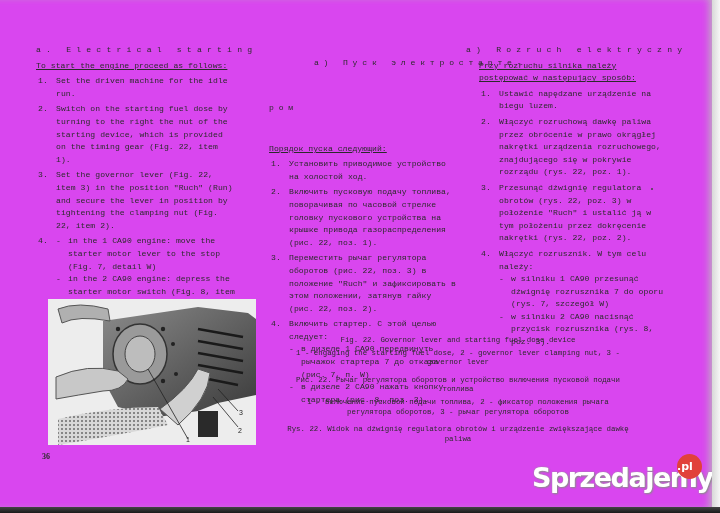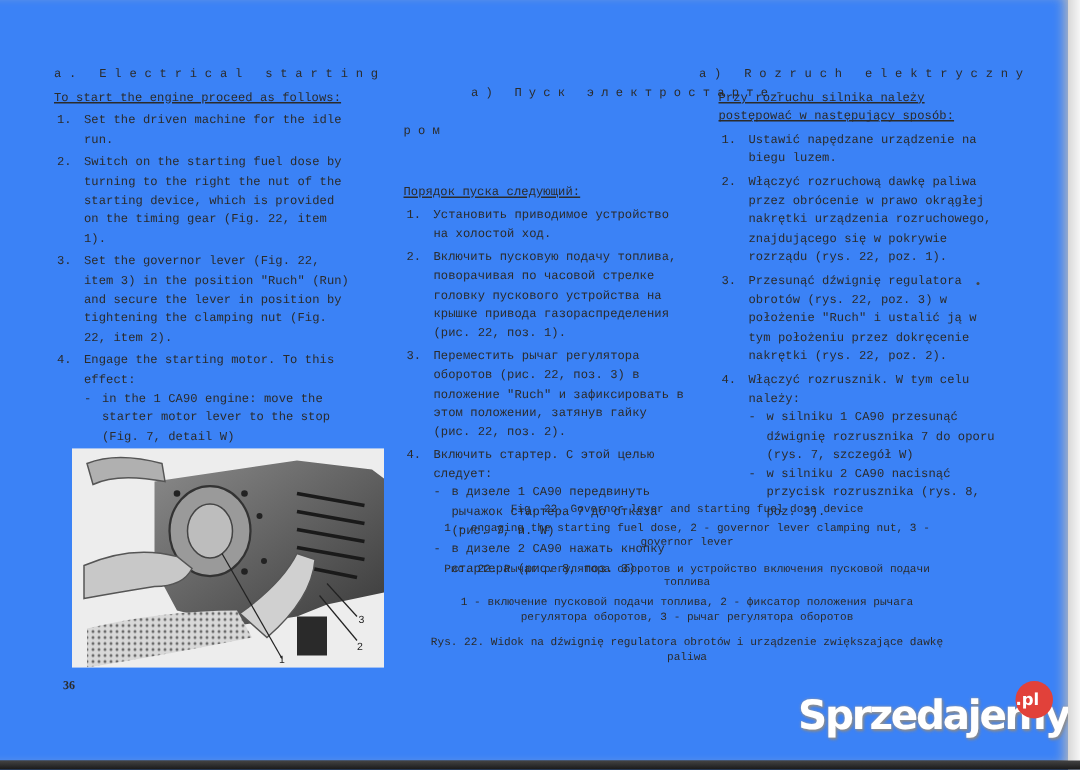--- a/index.html
+++ b/index.html
@@ -4,37 +4,37 @@
 <style>
   html, body { margin: 0; padding: 0; }
   body {
     width: 720px; height: 513px; overflow: hidden;
     background: #2a2a2a;
     font-family: "Liberation Mono", "DejaVu Sans Mono", monospace;
     color: #2b2b2b;
   }
   .page {
     position: absolute; left: 0; top: 0; width: 712px; height: 507px;
-    background: #3b82f6;
+    background: #d946ef;
     border-right: 3px solid #cfcfcf;
     box-shadow: inset -6px 0 8px -4px #bbb;
   }
   .bottom-shadow { position:absolute; left:0; top:507px; width:720px; height:6px; background: linear-gradient(#444,#1a1a1a); }
   .right-edge { position:absolute; left:712px; top:0; width:8px; height:513px; background: linear-gradient(90deg,#d8d8d8,#f6f6f6); }
   .col {
     position: absolute; top: 44px;
     font-size: 8.1px; line-height: 12.6px;
     letter-spacing: 0.05px;
   }
   .col-en { left: 36px; width: 200px; }
   .col-ru { left: 256px; width: 200px; }
   .col-pl { left: 466px; width: 200px; }
   .heading { letter-spacing: 5.2px; margin-bottom: 3px; white-space: pre; }
   .heading.ru { letter-spacing: 4.8px; }
-  .heading .wrap { display:block; padding-left: 13px; }
+  .heading .wrap { display:block; padding-left: 13px; margin-top: 20px; }
   .intro { margin-bottom: 3px; text-decoration: underline; }
   .intro.ind { padding-left: 13px; }
   ol.steps { list-style: none; margin: 0; padding: 0; }
   ol.steps > li { position: relative; padding-left: 20px; margin-bottom: 3px; }
   ol.steps > li .num { position: absolute; left: 2px; top: 0; }
   ol.steps.ind > li { padding-left: 33px; }
   ol.steps.ind > li .num { left: 15px; }
   ul.sub { list-style: none; margin: 0; padding: 0; }
   ul.sub > li { position: relative; padding-left: 12px; }
   ul.sub > li .dash { position: absolute; left: 0; }
@@ -70,21 +70,21 @@
 
 <div class="page">
 
   <div class="col col-en">
     <div class="heading">a. Electrical starting</div>
     <div class="intro">To start the engine proceed as follows:</div>
     <ol class="steps">
       <li><span class="num">1.</span><span>Set the driven machine for the idle run.</span></li>
       <li><span class="num">2.</span><span>Switch on the starting fuel dose by turning to the right the nut of the starting device, which is provided on the timing gear (Fig. 22, item 1).</span></li>
       <li><span class="num">3.</span><span>Set the governor lever (Fig. 22, item 3) in the position "Ruch" (Run) and secure the lever in position by tightening the clamping nut (Fig. 22, item 2).</span></li>
-      <li><span class="num">4.</span><span>Engage the starting motor. To this effect:</span>
+      <li><span class="num">4.</span>
         <ul class="sub">
           <li><span class="dash">-</span><span>in the 1 CA90 engine: move the starter motor lever to the stop (Fig. 7, detail W)</span></li>
           <li><span class="dash">-</span><span>in the 2 CA90 engine: depress the starter motor switch (Fig. 8, item 3)</span></li>
         </ul>
       </li>
     </ol>
   </div>
 
   <div class="col col-ru">
     <div class="heading ru">

